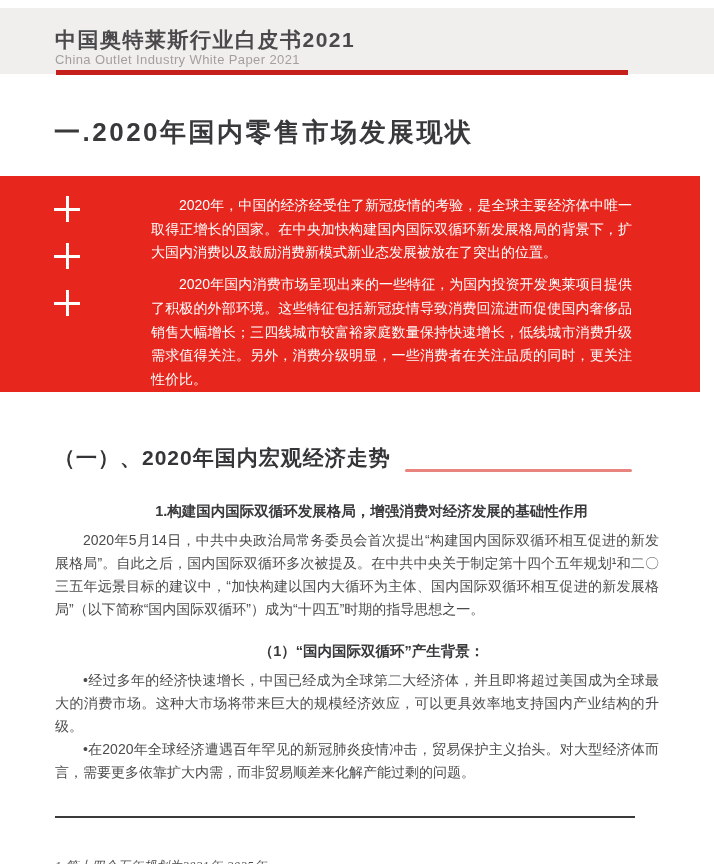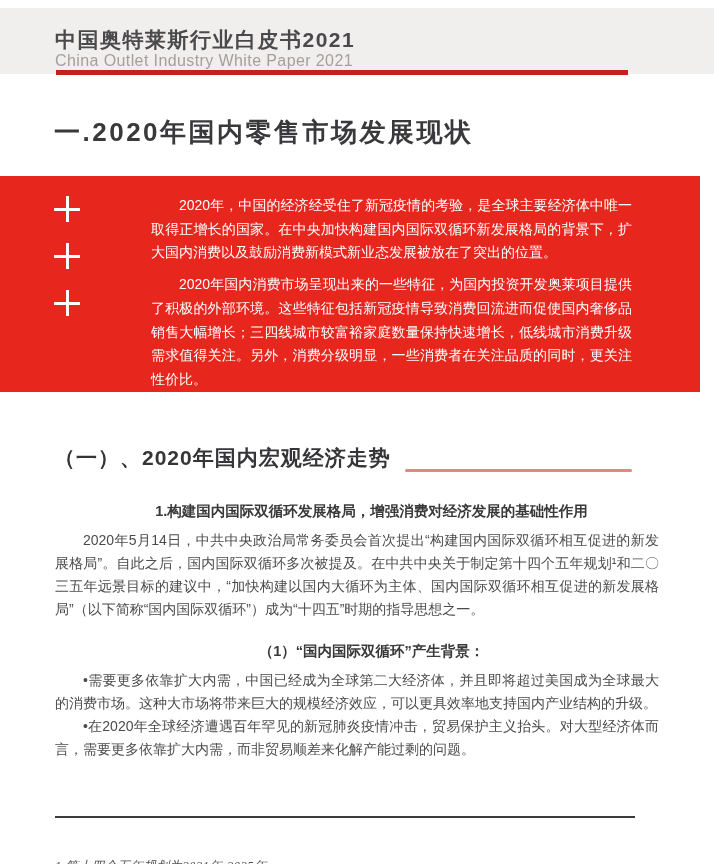--- a/index.html
+++ b/index.html
@@ -15,21 +15,21 @@
   .header-band {
     position:absolute; left:0; top:8px; width:714px; height:66px;
     background:#f1efed;
   }
   .header-title-cn {
     position:absolute; left:55px; top:18px;
     font-size:21px; font-weight:700; color:#4a4a4c; letter-spacing:1.5px;
   }
   .header-title-en {
     position:absolute; left:55px; top:44px;
-    font-size:16px; color:#a39f9c; letter-spacing:0.4px;
+    font-size:13px; color:#a39f9c; letter-spacing:0.4px;
   }
   .header-rule {
     position:absolute; left:56px; top:62px; width:572px; height:5px;
     background:#c5201c;
   }
 
   
   .main-heading {
     position:absolute; left:54px; top:115px;
     font-size:26px; font-weight:800; color:#39393b; letter-spacing:2.5px;
@@ -122,20 +122,20 @@
 
   <div class="section-row">
     <div class="section-heading">（一）、2020年国内宏观经济走势</div>
     <div class="section-rule"></div>
   </div>
 
   <div class="content">
     <h4 class="subheading">1.构建国内国际双循环发展格局，增强消费对经济发展的基础性作用</h4>
     <p class="body-para">2020年5月14日，中共中央政治局常务委员会首次提出“构建国内国际双循环相互促进的新发展格局”。自此之后，国内国际双循环多次被提及。在中共中央关于制定第十四个五年规划¹和二〇三五年远景目标的建议中，“加快构建以国内大循环为主体、国内国际双循环相互促进的新发展格局”（以下简称“国内国际双循环”）成为“十四五”时期的指导思想之一。</p>
     <h4 class="subheading second">（1）“国内国际双循环”产生背景：</h4>
-    <p class="body-para">•需要更多依靠扩大内需，中国已经成为全球第二大经济体，并且即将超过美国成为全球最大的消费市场。这种大市场将带来巨大的规模经济效应，可以更具效率地支持国内产业结构的升级。</p>
+    <p class="body-para">•经过多年的经济快速增长，中国已经成为全球第二大经济体，并且即将超过美国成为全球最大的消费市场。这种大市场将带来巨大的规模经济效应，可以更具效率地支持国内产业结构的升级。</p>
     <p class="body-para">•在2020年全球经济遭遇百年罕见的新冠肺炎疫情冲击，贸易保护主义抬头。对大型经济体而言，需要更多依靠扩大内需，而非贸易顺差来化解产能过剩的问题。</p>
   </div>
 
   <div class="footnote-rule"></div>
   <div class="footnote-text">1  第十四个五年规划为2021年-2025年。</div>
 
 </div>
 
 </body></html>

